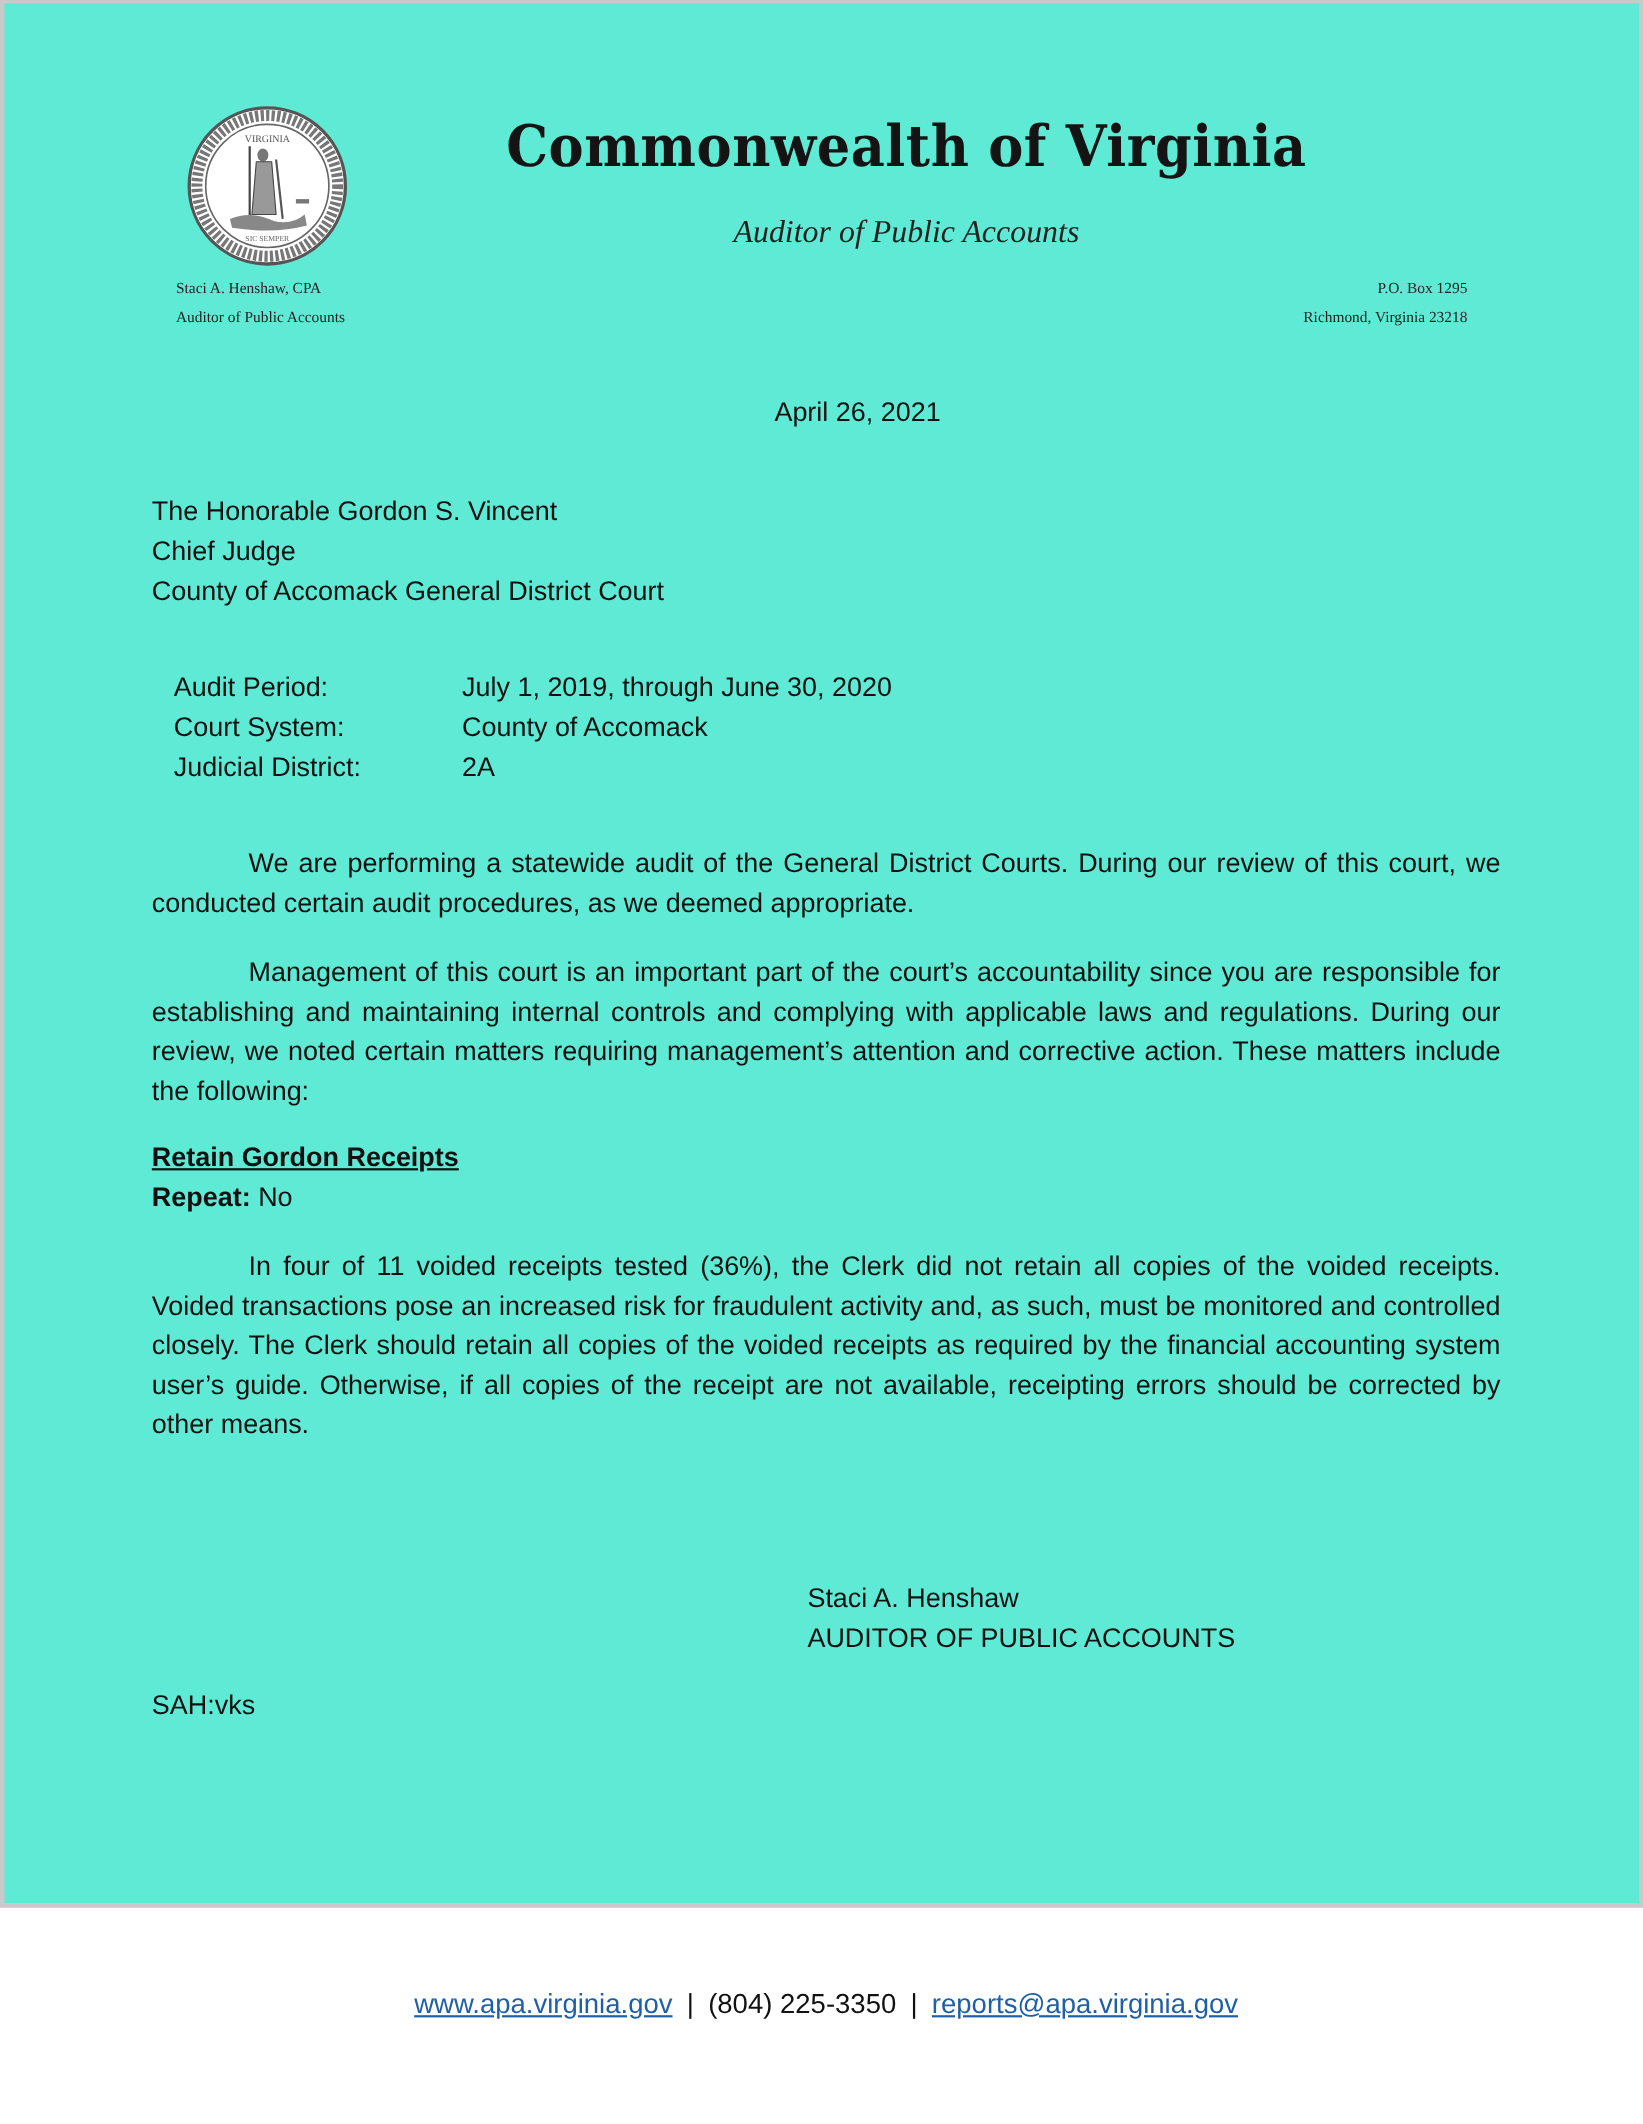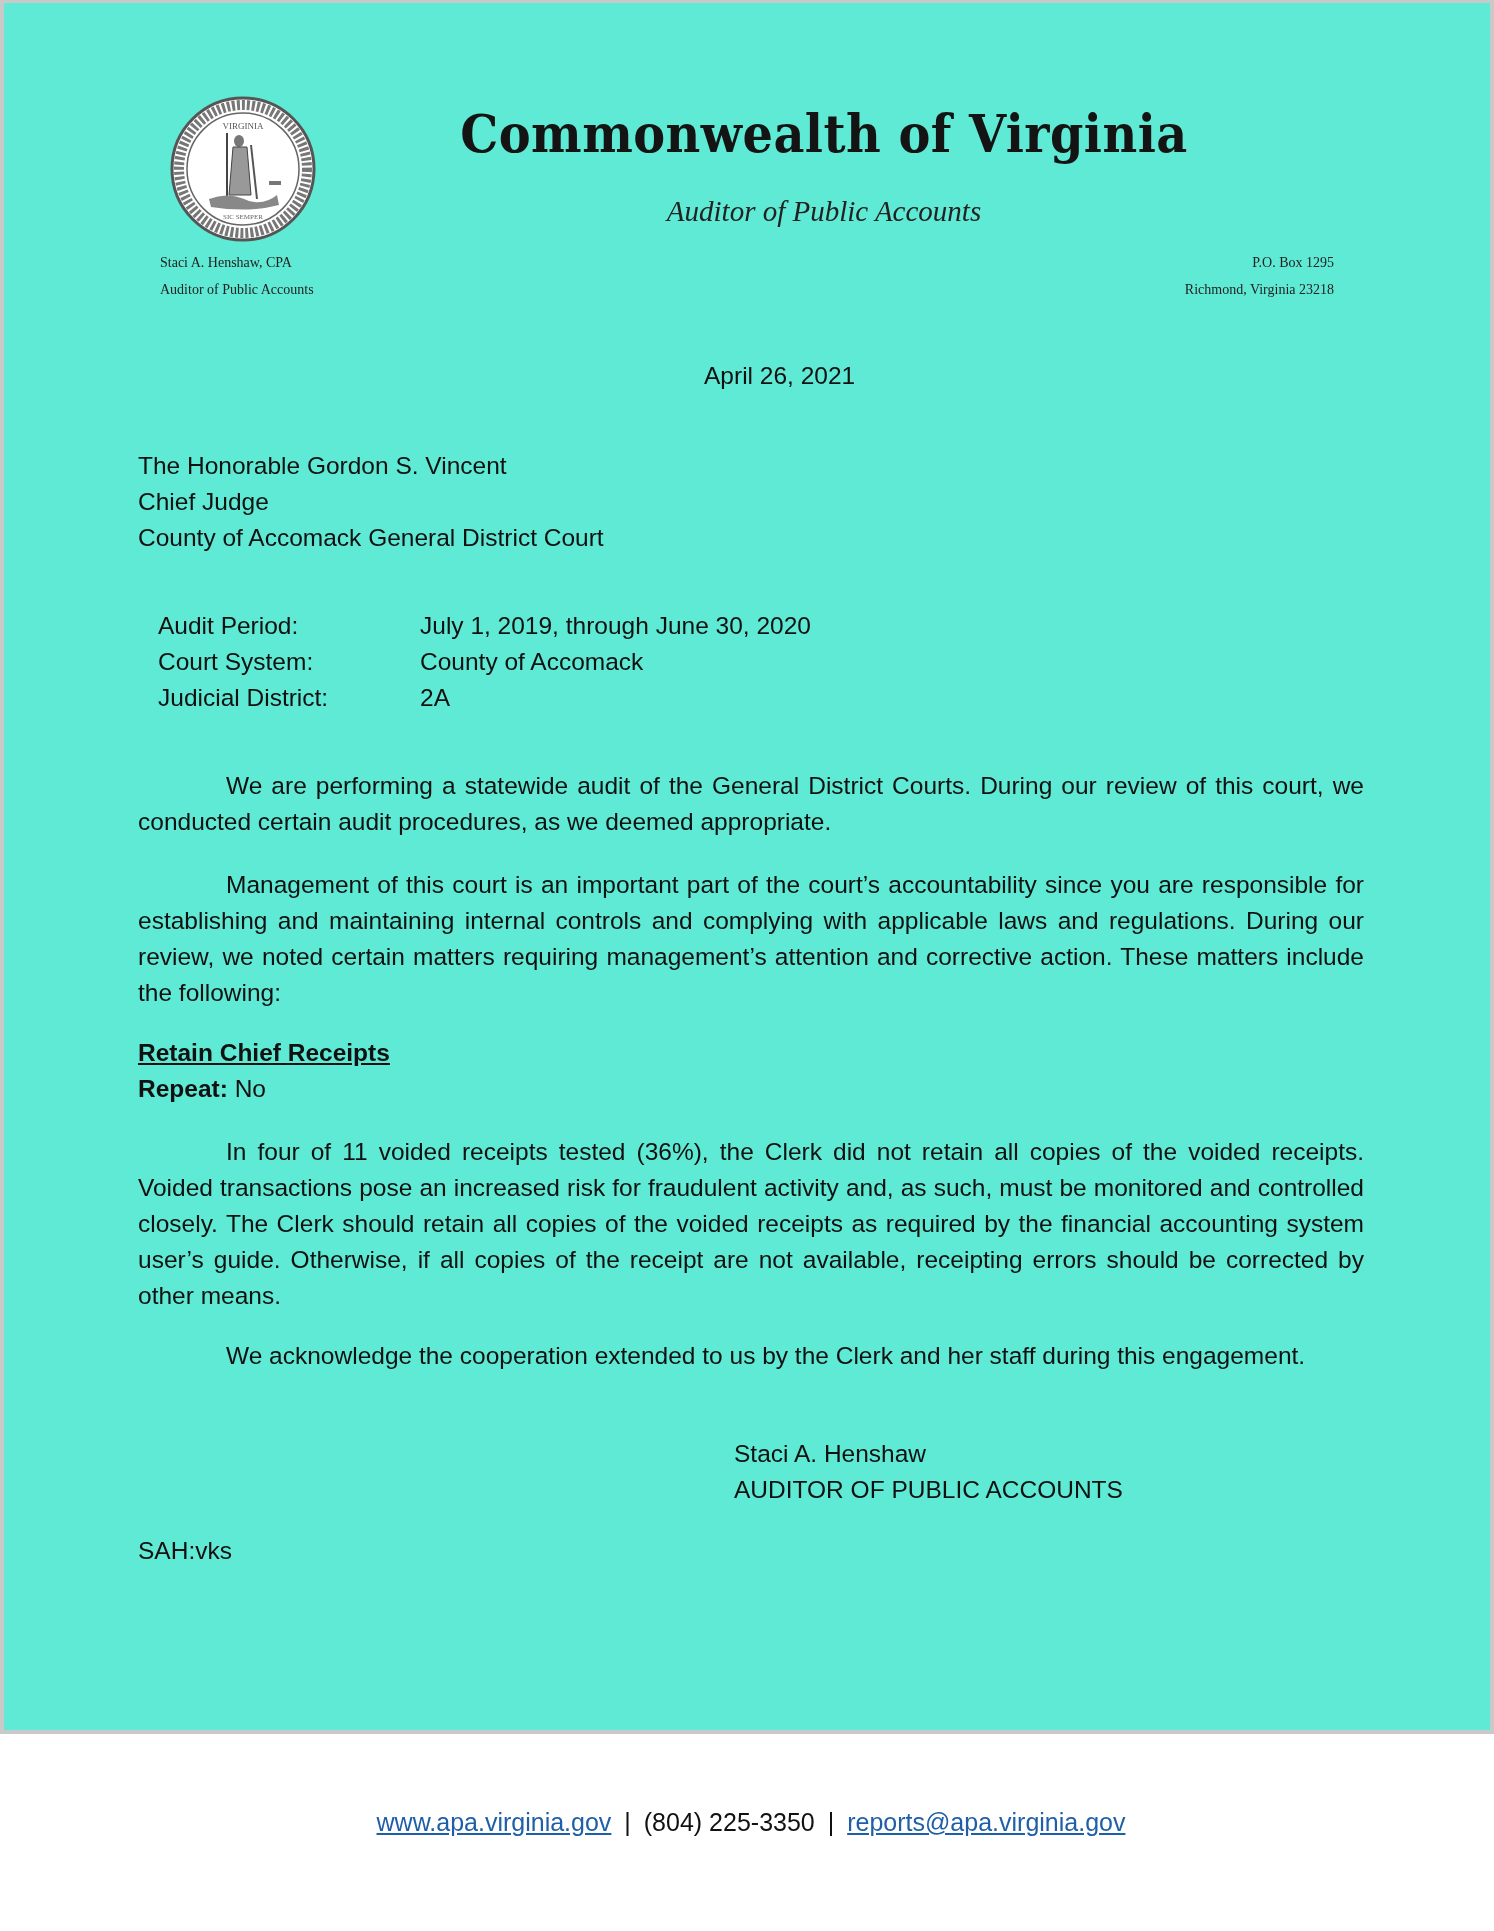--- a/index.html
+++ b/index.html
@@ -112,28 +112,27 @@
     </div>
     <div class="meta-row">
       <span class="meta-label">Judicial District:</span>
       <span>2A</span>
     </div>
   </div>
 
   <div class="abs body-text para p1">We are performing a statewide audit of the General District Courts.  During our review of this court, we conducted certain audit procedures, as we deemed appropriate.</div>
   <div class="abs body-text para p2">Management of this court is an important part of the court’s accountability since you are responsible for establishing and maintaining internal controls and complying with applicable laws and regulations.  During our review, we noted certain matters requiring management’s attention and corrective action.  These matters include the following:</div>
 
-  <div class="abs body-text finding-title">Retain Chief Receipts</div>
+  <div class="abs body-text finding-title">Retain Gordon Receipts</div>
   <div class="abs body-text repeat">
     <b>Repeat:</b>
     <span>No</span>
   </div>
 
   <div class="abs body-text para p3">In four of 11 voided receipts tested (36%), the Clerk did not retain all copies of the voided receipts.  Voided transactions pose an increased risk for fraudulent activity and, as such, must be monitored and controlled closely.  The Clerk should retain all copies of the voided receipts as required by the financial accounting system user’s guide.  Otherwise, if all copies of the receipt are not available, receipting errors should be corrected by other means.</div>
-  <div class="abs body-text para p4">We acknowledge the cooperation extended to us by the Clerk and her staff during this engagement.</div>
 
   <div class="abs body-text signature">
     <div>Staci A. Henshaw</div>
     <div>AUDITOR OF PUBLIC ACCOUNTS</div>
   </div>
 
   <div class="abs body-text initials">SAH:vks</div>
 
 
   <div class="abs footer">

